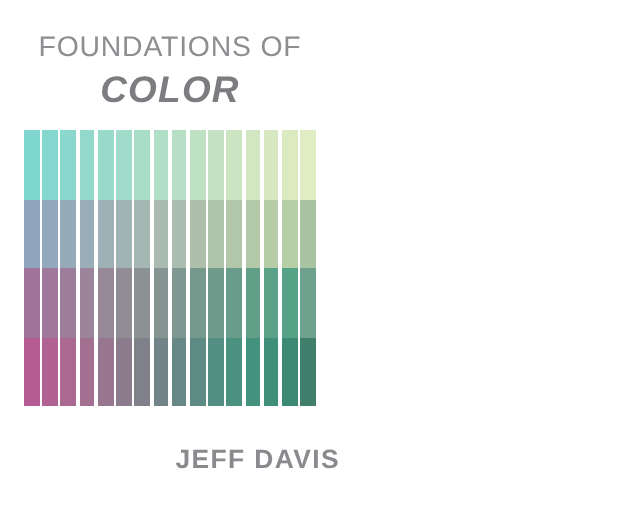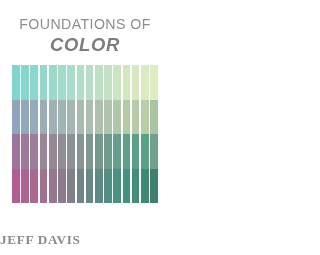--- a/index.html
+++ b/index.html
@@ -64,23 +64,22 @@
     height: 100%;
     margin-right: 1.6px;
   }
   .swatch-cell:last-child {
     margin-right: 0;
   }
   .author-block {
     position: absolute;
     left: 0;
     right: 0;
-    top: 232px;
-    text-align: left;
-    font-family: Liberation Serif, serif;
+    top: 222px;
+    text-align: right;
   }
   .author-name {
     font-size: 13.2px;
     letter-spacing: 0.7px;
     color: #8a8a8e;
     font-weight: 700;
     white-space: nowrap;
   }
 </style>
 </head>

